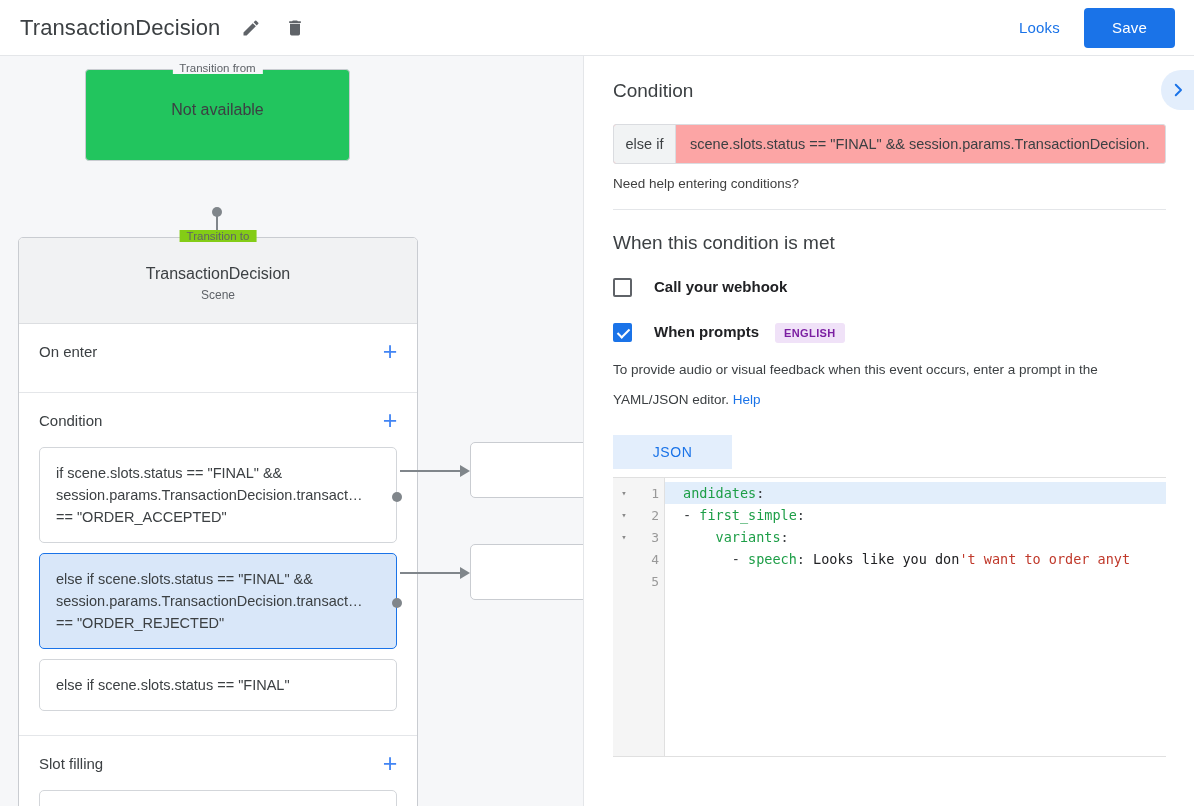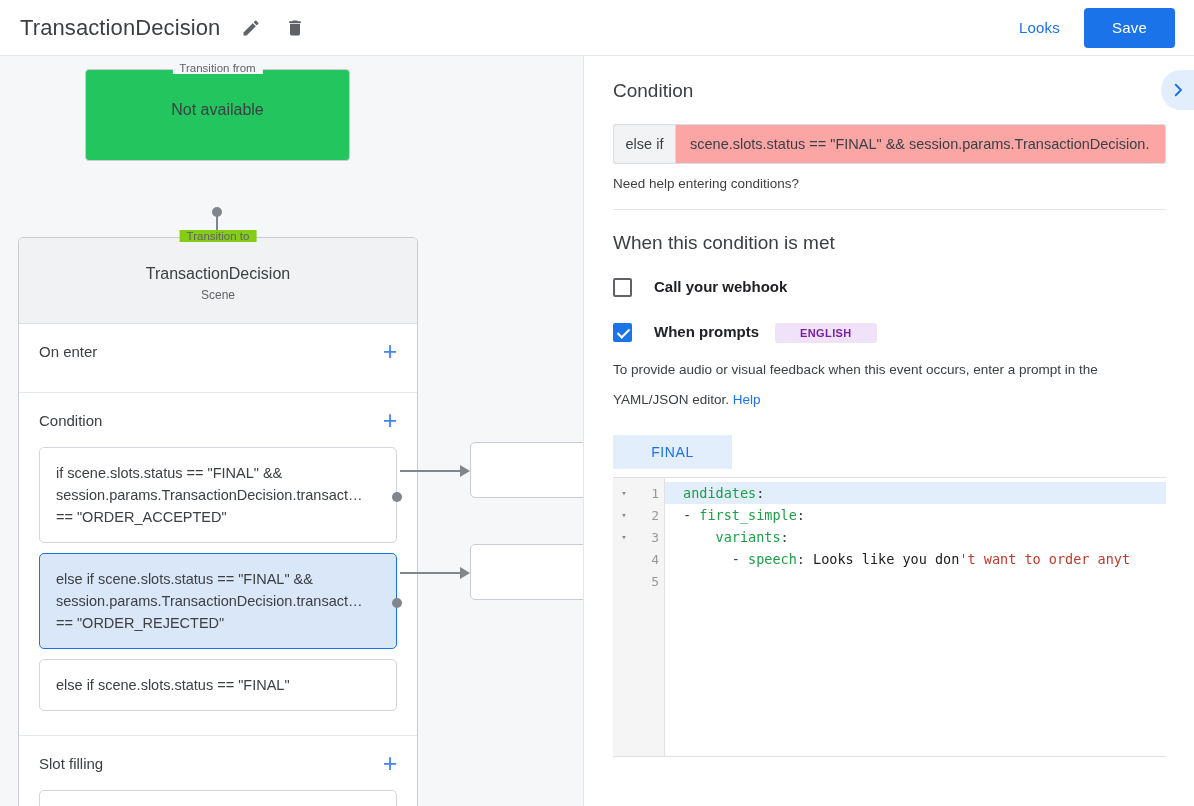--- a/index.html
+++ b/index.html
@@ -300,21 +300,21 @@
     font-weight: bold;
     color: #202124;
   }
   .lang-badge {
     margin-left: 16px;
     background: #f0e2f8;
     color: #7b1fa2;
     font-size: 11px;
     font-weight: bold;
     letter-spacing: 0.4px;
-    padding: 4px 25px;
+    padding: 4px 9px;
     border-radius: 3px;
   }
   .desc-text {
     font-size: 13.5px;
     color: #3c4043;
     line-height: 30px;
     margin-top: -14px;
     margin-bottom: 20px;
     max-width: 565px;
   }
@@ -505,21 +505,21 @@
       <div class="check-label">When prompts</div>
       <div class="lang-badge">ENGLISH</div>
     </div>
 
     <div class="desc-text">
       <span>To provide audio or visual feedback when this event occurs, enter a prompt in the YAML/JSON editor.</span>
       <span class="inline-link">Help</span>
     </div>
 
     <div class="ed-tabs">
-      <div class="ed-tab active">FINAL</div>
+      <div class="ed-tab active">JSON</div>
     </div>
 
     <div class="editor">
       <div class="gutter" id="gutter">
           <div class="gut-row">
             <span class="fold">▾</span>
             <span class="gut-num">1</span>
           </div>
           <div class="gut-row">
             <span class="fold">▾</span>

